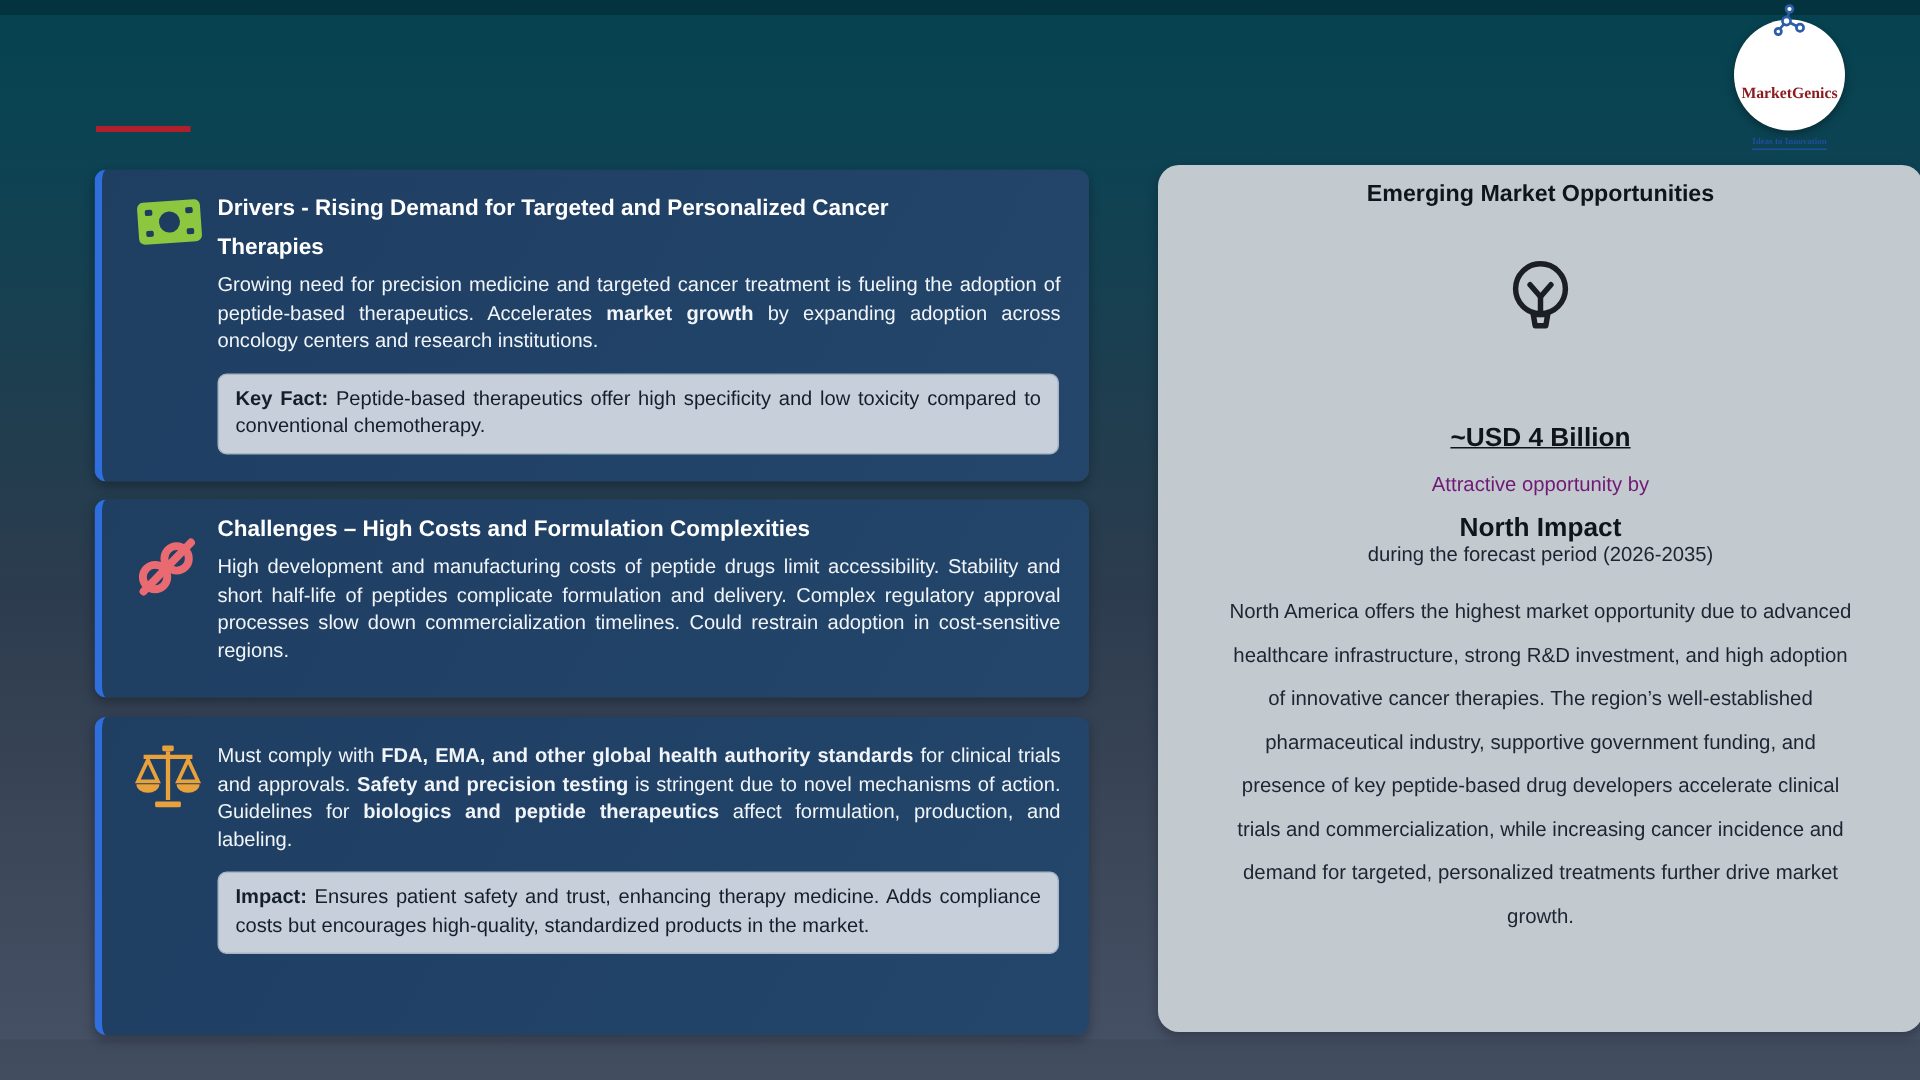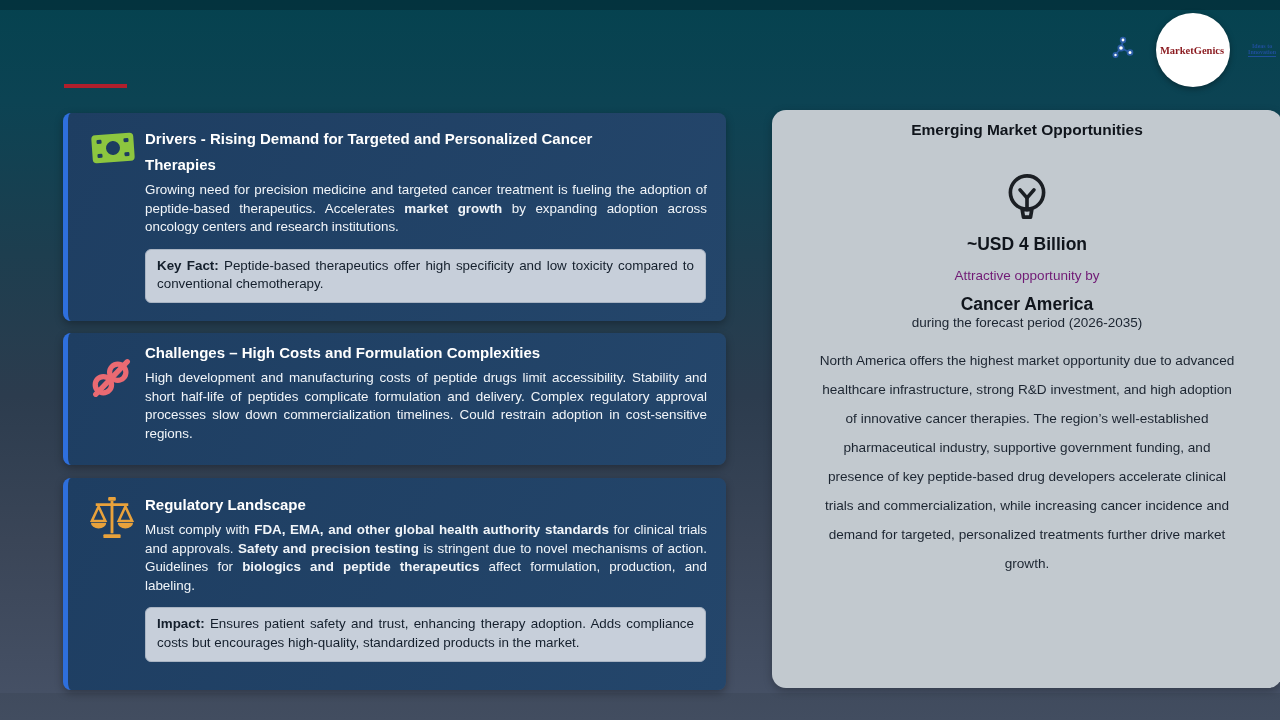--- a/index.html
+++ b/index.html
@@ -15,21 +15,21 @@
 
   .page-title {
     position:absolute; left:63px; top:42px; color:#f8fbfc; font-size:24px; font-weight:bold;
     letter-spacing:0.2px; text-shadow: 1px 1px 2px rgba(0,0,0,0.45);
   }
   .title-underline { position:absolute; left:64px; top:84px; width:63px; height:4px; background:#b01f2c; }
 
   .logo {
     position:absolute; left:1156px; top:13px; width:74px; height:74px; border-radius:50%;
     background:#ffffff; box-shadow:0 2px 6px rgba(0,0,0,0.35);
-    display:flex; flex-direction:row; align-items:center; justify-content:center; text-align:center;gap:24px;
+    display:flex; flex-direction:column; align-items:center; justify-content:center; text-align:center;gap:24px;
   }
   .logo-brand { font-family:"Liberation Serif", serif; font-weight:bold; font-size:10.5px; color:#8b1a1f; margin-top:1px; }
   .logo-tagline { font-family:"Liberation Serif", serif; font-size:6px; font-weight:bold; color:#1f4f9c; border-bottom:1px solid #1f4f9c; padding-bottom:1px; }
 
   .card {
     position:absolute; left:63px; width:663px; border-radius:8px;
     background: linear-gradient(120deg, #1e3e62 0%, #24466b 100%);
     border-left:5px solid #2e6fdd;
     box-shadow: 0 3px 8px rgba(0,0,0,0.30);
   }
@@ -57,21 +57,21 @@
   }
   .callout b { font-weight:bold; }
 
   .panel {
     position:absolute; left:772px; top:110px; width:510px; height:578px;
     background:#c2c9cf; border-radius:14px; box-shadow:0 3px 8px rgba(0,0,0,0.25);
     display:flex; flex-direction:column; align-items:center;
   }
   .panel-title { margin-top:11px; color:#10151c; font-size:15.5px; font-weight:bold; }
   .panel-bulb { margin-top:31px; }
-  .panel-value { color:#10151c; font-size:17.5px; font-weight:bold; }
+  .panel-value { margin-top:46px; color:#10151c; font-size:17.5px; font-weight:bold;text-decoration:underline; }
   .panel-leadin { margin-top:13px; color:#701a75; font-size:13.5px; }
   .panel-region { margin-top:11px; color:#10151c; font-size:17.5px; font-weight:bold; }
   .panel-period { color:#1b2430; font-size:13.5px; }
   .panel-desc {
     margin-top:16px; width:420px; color:#1c2531; font-size:13.6px; line-height:29px; text-align:center;
   }
 </style>
 </head>
 <body>
 
@@ -140,35 +140,34 @@
         </g>
         <rect x="20" y="1" width="8" height="4" rx="1" fill="#e9a23b"></rect>
         <path d="M10 11 L3 26 H17 Z" fill="none" stroke="#e9a23b" stroke-width="2.6"></path>
         <path d="M2 28 a8 6 0 0 0 16 0 Z" fill="#e9a23b"></path>
         <path d="M38 11 L31 26 H45 Z" fill="none" stroke="#e9a23b" stroke-width="2.6"></path>
         <path d="M30 28 a8 6 0 0 0 16 0 Z" fill="#e9a23b"></path>
         <rect x="15" y="40" width="18" height="4" rx="1" fill="#e9a23b"></rect>
       </svg>
     </span>
     <div class="card-content">
-      <div class="card-title">Regulatory Landscape</div>
       <div class="card-body"><span>Must comply with </span><b>FDA, EMA, and other global health authority standards</b><span> for clinical trials and approvals. </span><b>Safety and precision testing</b><span> is stringent due to novel mechanisms of action. Guidelines for </span><b>biologics and peptide therapeutics</b><span> affect formulation, production, and labeling.</span></div>
-      <div class="callout"><b>Impact:</b><span> Ensures patient safety and trust, enhancing therapy adoption. Adds compliance costs but encourages high-quality, standardized products in the market.</span></div>
+      <div class="callout"><b>Impact:</b><span> Ensures patient safety and trust, enhancing therapy medicine. Adds compliance costs but encourages high-quality, standardized products in the market.</span></div>
     </div>
   </div>
 
   <div class="panel">
     <div class="panel-title">Emerging Market Opportunities</div>
     <span class="panel-bulb">
       <svg width="52" height="60" viewBox="0 0 48 56" fill="none" stroke="#1b1f24" stroke-width="3.4" stroke-linecap="round" stroke-linejoin="round">
         <circle cx="24" cy="21" r="15.5"></circle>
         <path d="M17.5 18.5 L24 26 L30.5 18.5"></path>
         <path d="M24 26 V 37"></path>
         <path d="M19.5 37 h9 l-1.2 7 h-6.6 Z"></path>
       </svg>
     </span>
     <div class="panel-value">~USD 4 Billion</div>
     <div class="panel-leadin">Attractive opportunity by</div>
-    <div class="panel-region">Cancer America</div>
+    <div class="panel-region">North Impact</div>
     <div class="panel-period">during the forecast period (2026-2035)</div>
     <div class="panel-desc">North America offers the highest market opportunity due to advanced healthcare infrastructure, strong R&amp;D investment, and high adoption of innovative cancer therapies. The region’s well-established pharmaceutical industry, supportive government funding, and presence of key peptide-based drug developers accelerate clinical trials and commercialization, while increasing cancer incidence and demand for targeted, personalized treatments further drive market growth.</div>
   </div>
 </div>
 
 </body></html>

